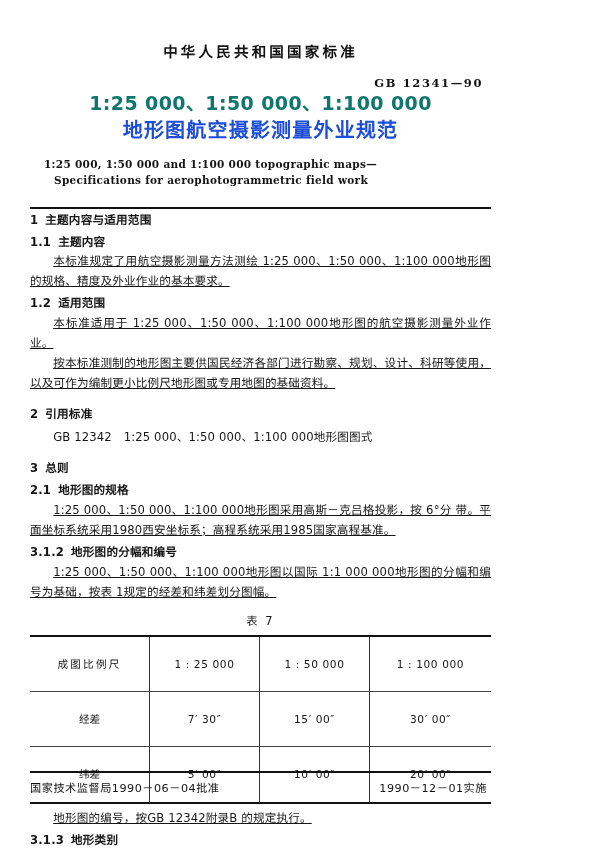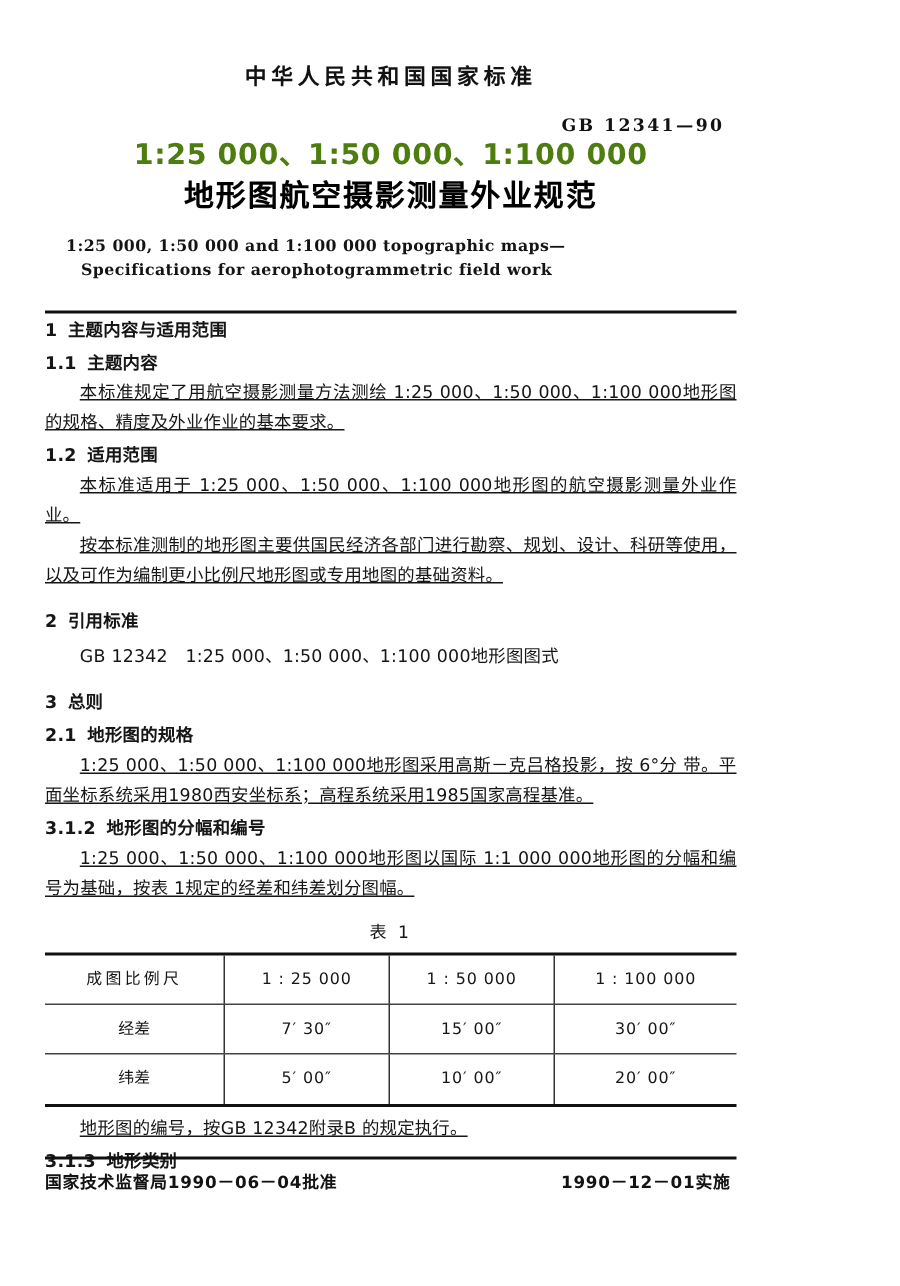--- a/index.html
+++ b/index.html
@@ -40,28 +40,28 @@
     color: #121212;
   }
   .title-block {
     margin-top: 30px;
   }
   .title-line1 {
     font-size: 19px;
     font-weight: 700;
     letter-spacing: 0.4px;
     line-height: 1.35;
-    color: #4d7c0f;
+    color: #0f766e;
   }
   .title-line2 {
     font-size: 20px;
     font-weight: 700;
     letter-spacing: 1.2px;
     line-height: 1.35;
-    color: #000000;
+    color: #1d4ed8;
   }
   .std-no {
     position: absolute;
     right: 8px;
     top: 76px;
     font-size: 11.5px;
     font-weight: 700;
     letter-spacing: 1.6px;
     font-family: "DejaVu Serif", "Liberation Serif", serif;
     color: #121212;
@@ -124,21 +124,21 @@
     color: #161616;
   }
   table.spec {
     width: 100%;
     border-collapse: collapse;
     font-size: 10.6px;
     color: #161616;
   }
   table.spec td {
     text-align: center;
-    padding: 7px 2px;
+    padding: 18px 2px;
     border-bottom: 1px solid #444;
     border-right: 1px solid #333;
     letter-spacing: 0.6px;
     white-space: nowrap;
   }
   table.spec td:last-child { border-right: none; text-align: center; }
   table.spec tr:first-child td { border-top: 2.2px solid #111; }
   table.spec tr:last-child td { border-bottom: 2.2px solid #111; }
   table.spec td.lbl {
     letter-spacing: 2.2px;
@@ -160,21 +160,21 @@
   .rule-bot {
     height: 0;
     border-top: 2.2px solid #111;
     margin-bottom: 6px;
   }
   .footer-row {
     display: flex;
     justify-content: space-between;
     align-items: baseline;
     font-size: 11.2px;
-    font-weight: 700;
+    font-weight: 400;
     letter-spacing: 0.5px;
     color: #131313;
   }
   .footer-row .right { padding-right: 4px; }
 </style>
 </head>
 <body>
 
 <div class="page">
 
@@ -231,21 +231,21 @@
     </div>
 
     <div class="para">1:25 000、1:50 000、1:100 000地形图采用高斯－克吕格投影，按 6°分 带。平面坐标系统采用1980西安坐标系；高程系统采用1985国家高程基准。</div>
 
     <div class="h-sec">
       <span class="num">3.1.2</span><span>地形图的分幅和编号</span>
     </div>
     <div class="para">1:25 000、1:50 000、1:100 000地形图以国际 1:1 000 000地形图的分幅和编号为基础，按表 1规定的经差和纬差划分图幅。</div>
 
     <div class="tbl-wrap">
-      <div class="tbl-cap">表 1</div>
+      <div class="tbl-cap">表 7</div>
       <table class="spec">
         <tbody>
           <tr>
             <td class="lbl">成图比例尺</td>
             <td>1 : 25 000</td>
             <td>1 : 50 000</td>
             <td>1 : 100 000</td>
           </tr>
           <tr>
             <td class="lbl-sp">

